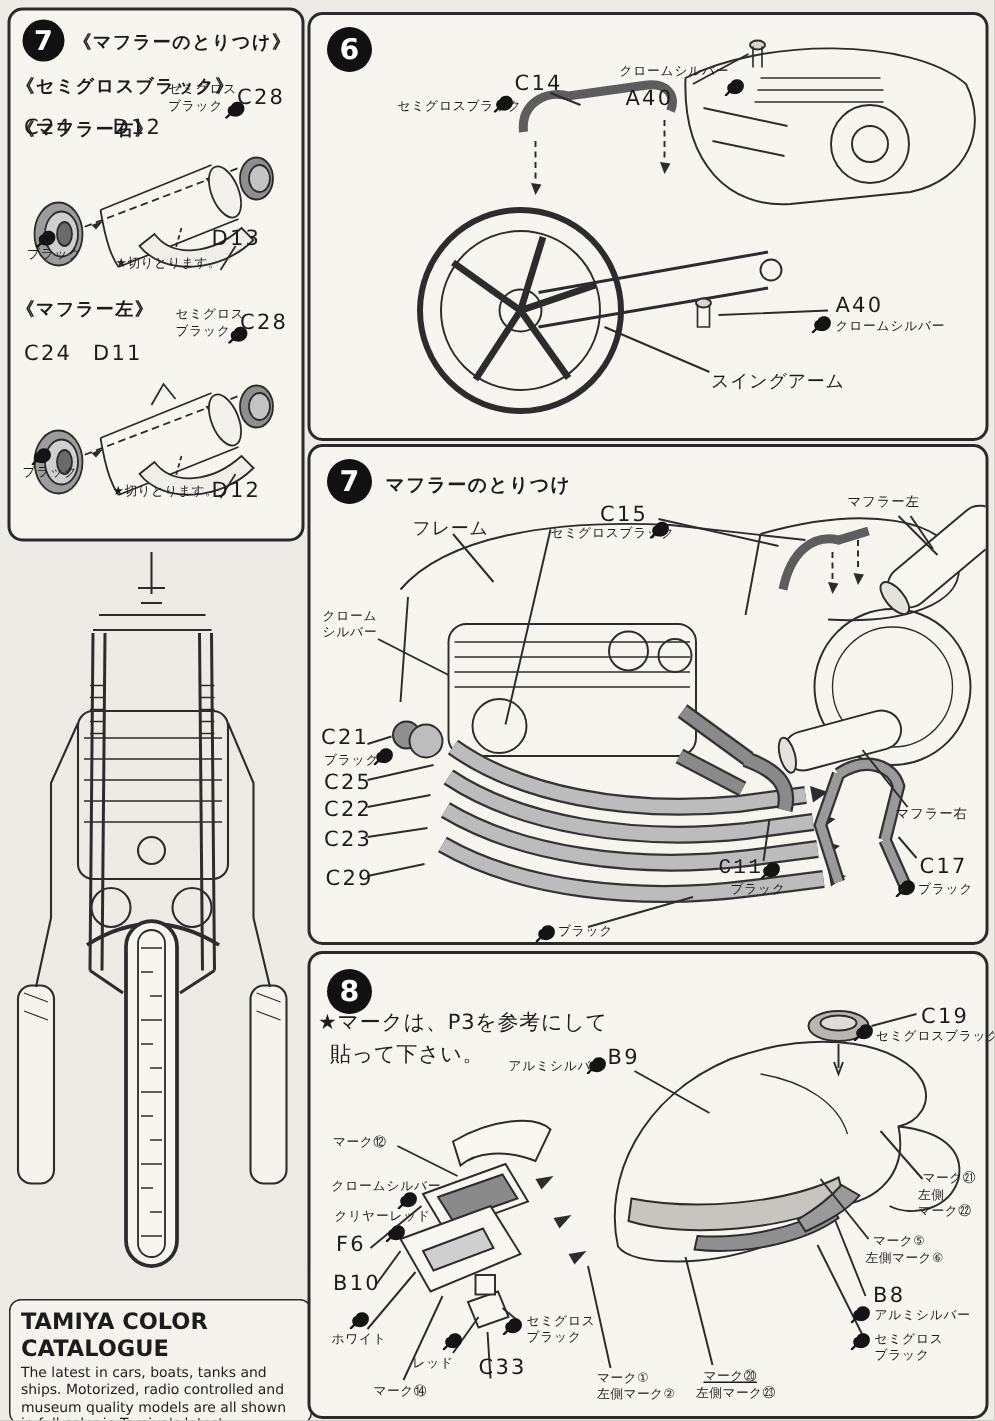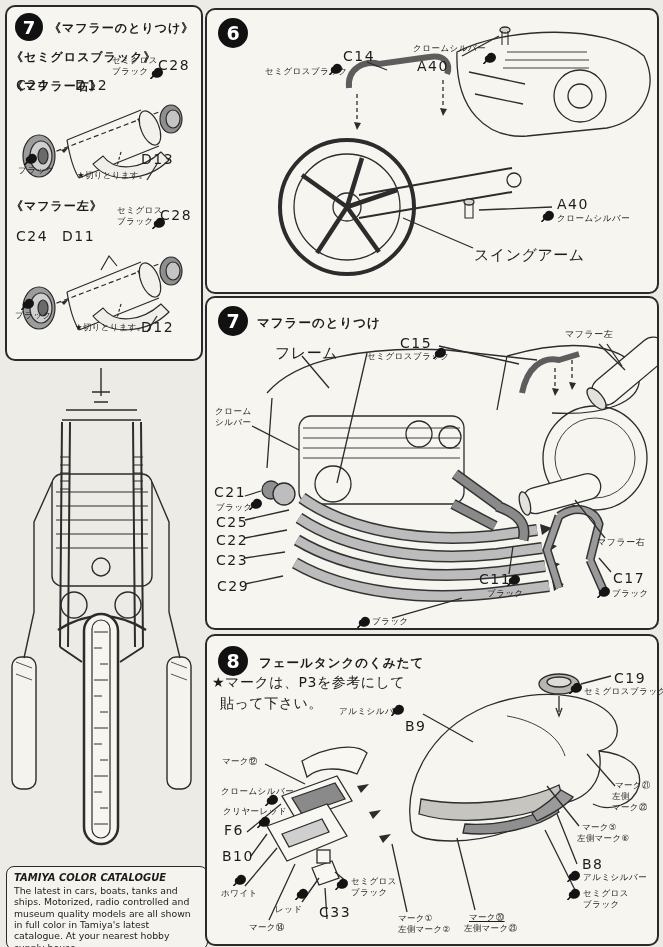--- a/index.html
+++ b/index.html
@@ -7,31 +7,31 @@
         font-family:"DejaVu Sans","Liberation Sans",sans-serif;color:#1c1c1c;}
   .panel{position:absolute;background:#f6f5f0;border:2px solid #2a2a2a;border-radius:10px;}
   .badge{position:absolute;background:#111;color:#fff;border-radius:50%;
          display:flex;align-items:center;justify-content:center;
          font-weight:bold;font-family:"DejaVu Sans",sans-serif;}
   .badge.big{width:30px;height:30px;font-size:19px;}
   .badge.small{width:28px;height:28px;font-size:18px;}
   .title{position:absolute;font-weight:bold;font-size:12.5px;letter-spacing:1px;white-space:nowrap;}
   .sub{position:absolute;font-weight:bold;font-size:12px;letter-spacing:1px;white-space:nowrap;}
   .code{position:absolute;font-size:14px;letter-spacing:1.5px;white-space:nowrap;font-family:"DejaVu Sans",sans-serif;}
-  .lbl{position:absolute;font-size:15px;letter-spacing:0.5px;white-space:nowrap;}
+  .lbl{position:absolute;font-size:12px;letter-spacing:0.5px;white-space:nowrap;}
   .paint{position:absolute;font-size:8.5px;letter-spacing:0.5px;line-height:1.25;}
   .paint.wrap{white-space:normal;}
   .paint.nowrap{white-space:nowrap;}
   .mark{position:absolute;font-size:8.5px;white-space:nowrap;letter-spacing:0.3px;}
   .note{position:absolute;font-size:14px;line-height:1.5;letter-spacing:0.5px;}
   .blob{position:absolute;width:14px;height:12px;}
   .art{position:absolute;left:0;top:0;}
   #catalogue{position:absolute;left:6px;top:866px;width:186px;height:72px;
              border:1.5px solid #2a2a2a;border-radius:8px;background:#f4f3ee;padding:5px 7px;}
-  #catalogue h3{margin:0 0 2px 0;font-size:10px;letter-spacing:0;font-style:italic;}
+  #catalogue h3{margin:0 0 2px 0;font-size:15px;letter-spacing:0;}
   #catalogue p{margin:0;font-size:9.3px;line-height:1.22;letter-spacing:0;}
   svg{display:block;}
 </style>
 </head>
 <body>
 
 <svg width="0" height="0" style="position:absolute">
   <defs>
     <g id="blobshape">
       <path d="M3,9.5 C1,7.5 1.6,4.3 4.2,3.4 C4.8,1.4 7.2,0.5 9.2,0.9 C12.2,1.5 13.6,4.2 12.7,6.9 C11.8,9.6 8.8,11.2 6,10.7 C4.7,10.5 3.8,10.2 3,9.5 Z" fill="#141414"></path>
@@ -287,36 +287,35 @@
         <use href="#blobshape"></use>
       </svg>
     <div class="code" style="left:9px;top:216px;">C25</div>
     <div class="code" style="left:9px;top:234px;">C22</div>
     <div class="code" style="left:9px;top:254px;">C23</div>
     <div class="code" style="left:10px;top:280px;">C29</div>
     <svg class="blob" viewBox="0 0 14 12" style="left:150px;top:318px;">
         <use href="#blobshape"></use>
       </svg>
     <div class="paint nowrap" style="left:165px;top:318px;">ブラック</div>
-    <div class="code" style="left:272px;top:273px;">C11</div>
+    <div class="code" style="left:272px;top:273px;font-family:Liberation Mono, monospace;">C11</div>
     <svg class="blob" viewBox="0 0 14 12" style="left:300px;top:276px;">
         <use href="#blobshape"></use>
       </svg>
     <div class="paint nowrap" style="left:280px;top:290px;">ブラック</div>
     <div class="code" style="left:406px;top:272px;">C17</div>
     <svg class="blob" viewBox="0 0 14 12" style="left:390px;top:288px;">
         <use href="#blobshape"></use>
       </svg>
     <div class="paint nowrap" style="left:405px;top:290px;">ブラック</div>
     <div class="lbl" style="left:390px;top:238px;font-size:9px;">マフラー右</div>
   </div>
 
   <div class="panel" style="left:205px;top:634px;width:450px;height:308px;">
     <div class="badge big" style="left:11px;top:10px;">8</div>
-    <div class="title" style="left:52px;top:19px;">フェールタンクのくみたて</div>
     <div class="note" style="left:5px;top:36px;">
       <span>★マークは、P3を参考にして</span><br>
       <span style="margin-left:8px;">貼って下さい。</span>
     </div>
 
     <svg class="art" viewBox="0 0 450 308" width="450" height="308">
       <g fill="none" stroke="#2c2c2c" stroke-width="1.3">
         <path d="M205,195 C195,150 220,95 280,70 C340,48 395,60 408,85 C415,100 405,112 392,115 C398,145 380,165 350,168 C330,190 280,205 245,205 C225,205 210,202 205,195 Z"></path>
         <path d="M300,80 C330,85 352,100 358,120" stroke-width="0.9"></path>
         <path d="M212,178 C250,190 320,184 356,164 L352,149 C315,167 255,171 214,163 Z" fill="#c6c5c0"></path>
@@ -341,21 +340,21 @@
 
     <div class="code" style="left:407px;top:34px;">C19</div>
     <svg class="blob" viewBox="0 0 14 12" style="left:362px;top:46px;">
         <use href="#blobshape"></use>
       </svg>
     <div class="paint nowrap" style="left:377px;top:50px;">セミグロスブラック</div>
     <div class="paint nowrap" style="left:132px;top:70px;">アルミシルバー</div>
     <svg class="blob" viewBox="0 0 14 12" style="left:184px;top:68px;">
         <use href="#blobshape"></use>
       </svg>
-    <div class="code" style="left:198px;top:82px;text-align:right;">B9</div>
+    <div class="code" style="left:198px;top:61px;text-align:right;">B9</div>
     <div class="mark" style="left:15px;top:120px;">マーク⑫</div>
     <div class="paint nowrap" style="left:14px;top:150px;">クロームシルバー</div>
     <svg class="blob" viewBox="0 0 14 12" style="left:58px;top:158px;">
         <use href="#blobshape"></use>
       </svg>
     <div class="paint nowrap" style="left:16px;top:170px;">クリヤーレッド</div>
     <svg class="blob" viewBox="0 0 14 12" style="left:50px;top:180px;">
         <use href="#blobshape"></use>
       </svg>
     <div class="code" style="left:17px;top:186px;">F6</div>

